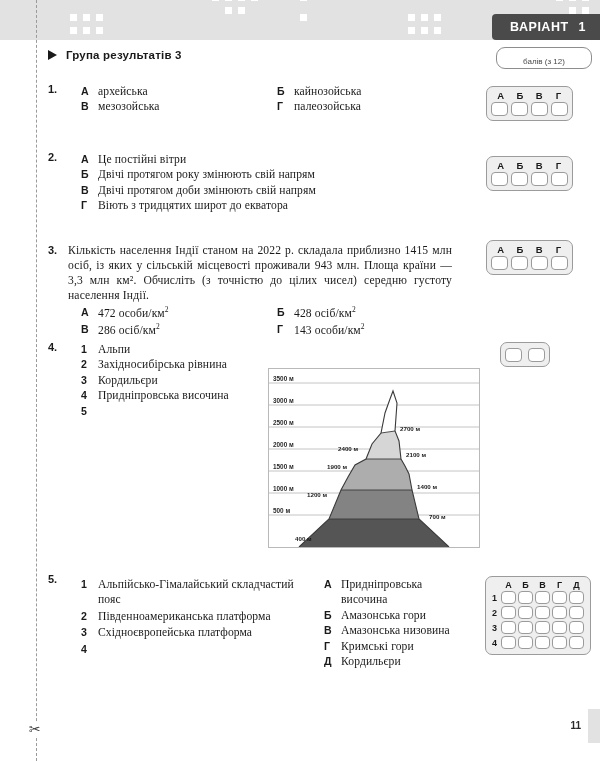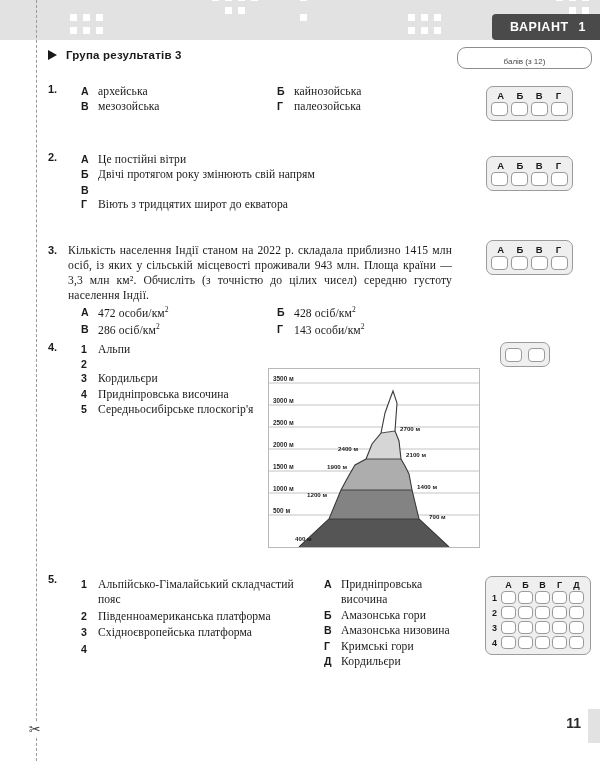--- a/index.html
+++ b/index.html
@@ -59,21 +59,21 @@
     padding: 6px 14px 6px 18px;
     border-radius: 4px 0 0 4px;
     display: flex;
     gap: 10px;
   }
 
   
   .score-box {
     position: absolute;
     right: 8px; top: 47px;
-    width: 135px; height: 22px;
+    width: 96px; height: 22px;
     border: 1.3px solid #8d8d8d;
     border-radius: 9px;
     background: #fff;
     display: flex;
     align-items: flex-end;
     justify-content: center;
   }
   .score-box span {
     font-size: 8px;
     color: #4a4a4a;
@@ -217,21 +217,21 @@
     border: 1px solid #b9b9b9;
   }
   .chart svg { display: block; }
 
   
   .pageno {
     position: absolute;
     right: 19px; bottom: 30px;
     font-family: "Liberation Sans", sans-serif;
     font-weight: bold;
-    font-size: 14px;
+    font-size: 10px;
     color: #2a2a2a;
   }
   .edge-tab {
     position: absolute;
     right: 0; bottom: 18px;
     width: 12px; height: 34px;
     background: #e2e2e2;
   }
 </style>
 </head>
@@ -340,20 +340,21 @@
         <div class="opt">
           <span class="lt">А</span>
           <span>Це постійні вітри</span>
         </div>
         <div class="opt">
           <span class="lt">Б</span>
           <span>Двічі протягом року змінюють свій напрям</span>
         </div>
         <div class="opt">
           <span class="lt">В</span>
+          <span>Двічі протягом доби змінюють свій напрям</span>
         </div>
         <div class="opt">
           <span class="lt">Г</span>
           <span>Віють з тридцятих широт до екватора</span>
         </div>
       </div>
     </div>
   </div>
 </div>
 <div class="abox" style="left:486px; top:156px;">
@@ -416,32 +417,32 @@
   <div class="q-row">
     <div class="q-num">4.</div>
     <div class="q-body">
       <div class="opts">
         <div class="opt">
           <span class="lt">1</span>
           <span>Альпи</span>
         </div>
         <div class="opt">
           <span class="lt">2</span>
+          <span>Західносибірська рівнина</span>
         </div>
         <div class="opt">
           <span class="lt">3</span>
           <span>Кордильєри</span>
         </div>
         <div class="opt">
           <span class="lt">4</span>
           <span>Придніпровська височина</span>
         </div>
         <div class="opt">
           <span class="lt">5</span>
-          <span>Середньосибірське плоскогір'я</span>
         </div>
       </div>
     </div>
   </div>
 </div>
 <div class="abox" style="left:500px; top:342px; padding-top:5px;">
   <div class="cells" style="gap:6px;">
     <div class="cell"></div>
     <div class="cell"></div>
   </div>

